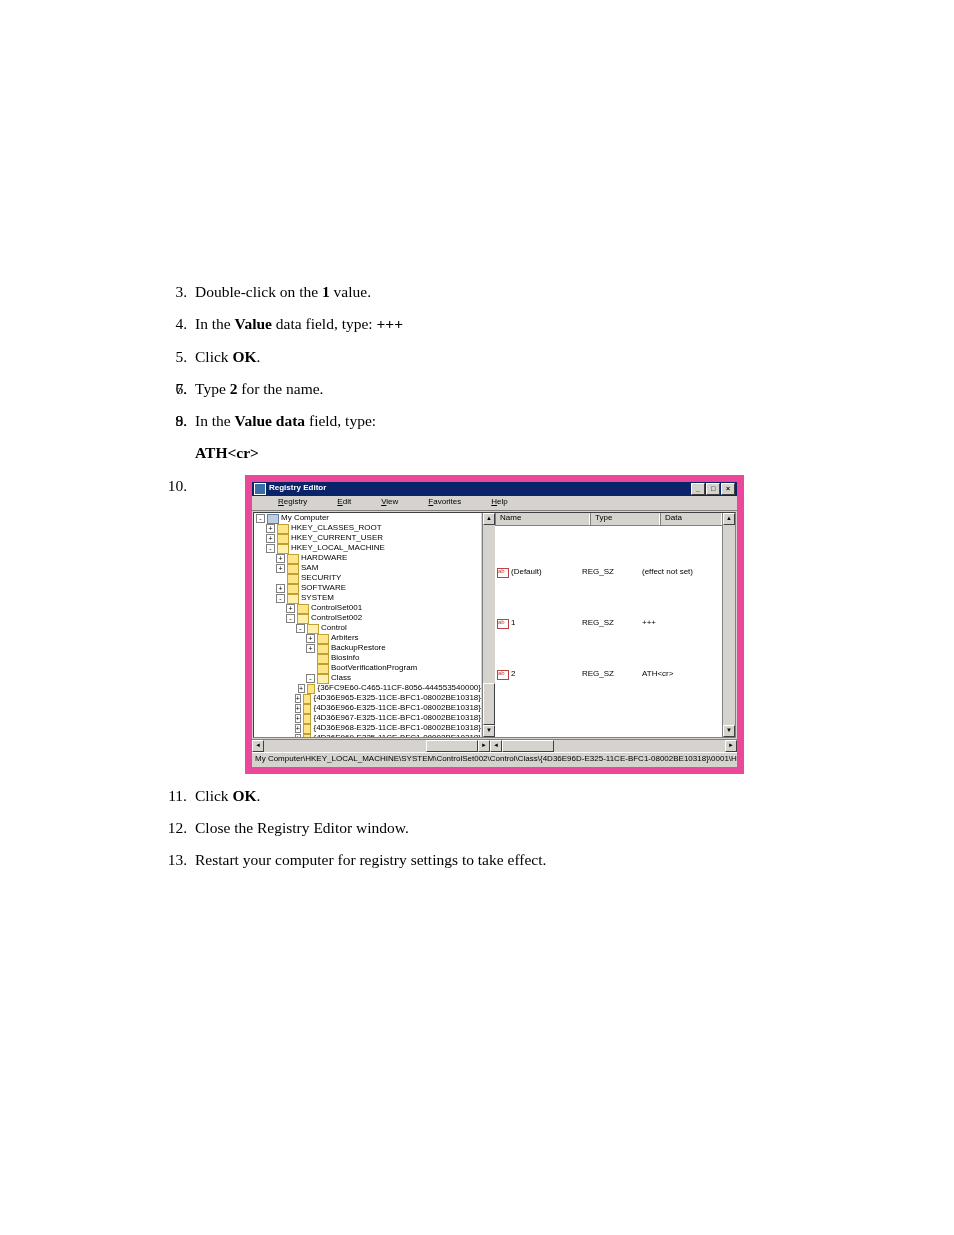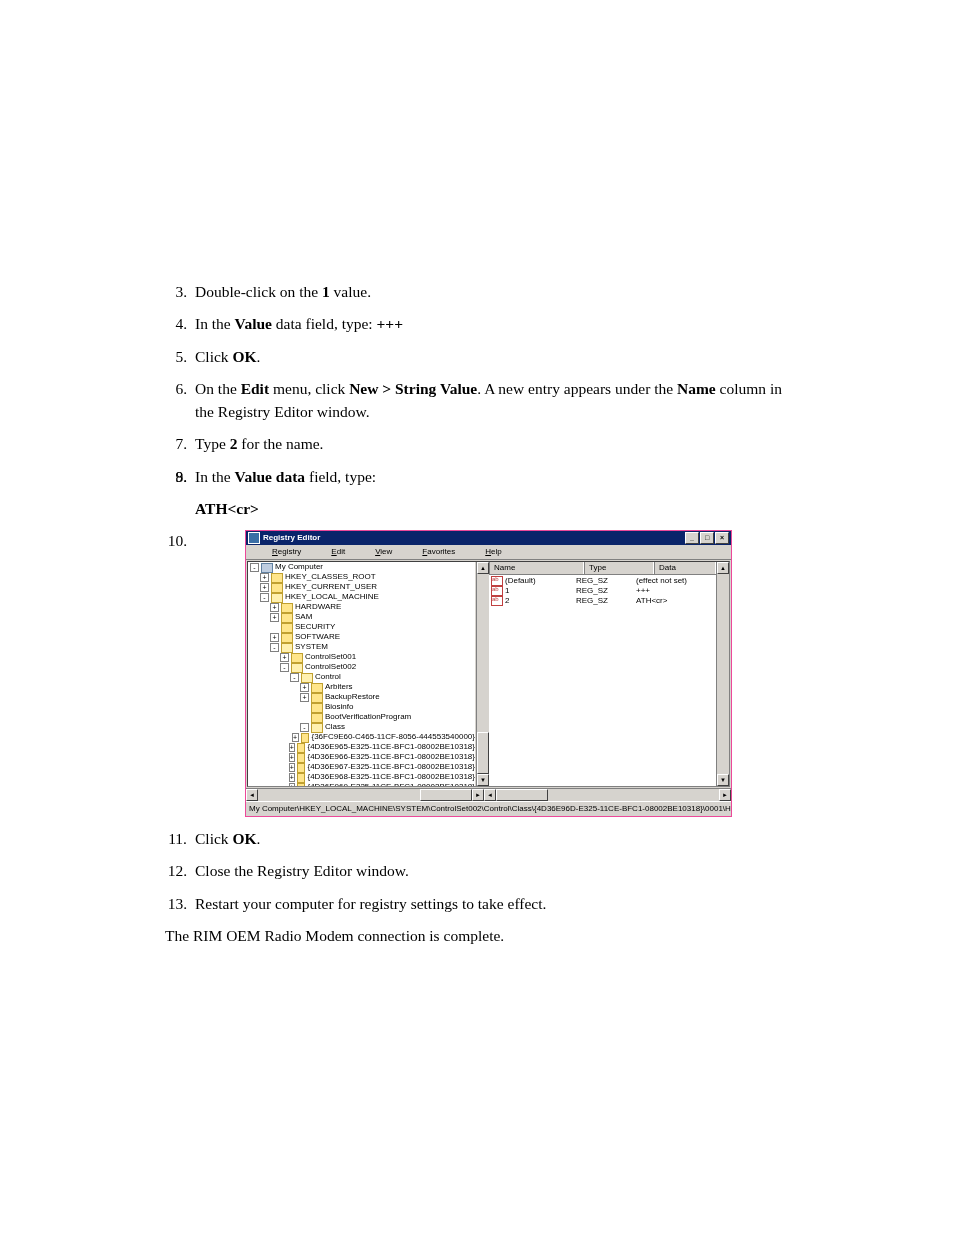--- a/index.html
+++ b/index.html
@@ -40,21 +40,21 @@
   }
   .post-text {
     margin-top: 9px;
   }
   b { font-weight: bold; }
 
   .regwin {
     width: 485px;
     height: 285px;
     margin: 10px 0 10px 50px;
-    border: 1px solid #ec4899;
+    border: 7px solid #ec4899;
     background: #d6d3ce;
     font-family: Tahoma, Arial, sans-serif;
     font-size: 8px;
     color: #000;
     display: flex;
     flex-direction: column;
     line-height: 1.1;
   }
   .titlebar {
     height: 14px;
@@ -146,21 +146,21 @@
   .list-header .col {
     border-right:1px solid #fff;
     border-left:1px solid #808080;
     padding:0 4px;
     display:flex;align-items:center;
   }
   .col-name{width:85px;}
   .col-type{width:60px;}
   .col-data{flex:1;}
   .list-body{padding:1px 2px;}
-  .list-row{display:flex;height:10px;align-items:center;}
+  .list-row{display:flex;height:10px;align-items:center;margin-top:41px;}
   .vicon{
     width:10px;height:8px;border:1px solid #c04040;
     display:inline-block;margin-right:2px;background:#fff;
     position:relative;
   }
   .vicon::after{content:"ab";position:absolute;left:0;top:-1px;font-size:6px;color:#c04040;}
   .scroll-v {
     width:12px;background:#d6d3ce;border-left:1px solid #808080;
     display:flex;flex-direction:column;
   }
@@ -188,21 +188,21 @@
   }
 </style>
 </head>
 <body>
 
 <div class="page">
   <ol class="steps" id="steps1">
       <li><span class="num">3.</span><span><span>Double-click on the </span><b>1</b><span> value.</span></span></li>
       <li><span class="num">4.</span><span><span>In the </span><b>Value</b><span> data field, type: </span><b>+++</b></span></li>
       <li><span class="num">5.</span><span><span>Click </span><b>OK</b><span>.</span></span></li>
-      <li><span class="num">6.</span><span><span>On the </span><b>Edit</b><span> menu, click </span><b>New &gt; String Value</b><span>. A new entry appears under the </span><b>Name</b><span> column in the Registry Editor window.</span></span></li>
+      <li><span class="num">6.</span></li>
       <li><span class="num">7.</span><span><span>Type </span><b>2</b><span> for the name.</span></span></li>
       <li><span class="num">8.</span></li>
       <li><span class="num">9.</span><span><span>In the </span><b>Value data</b><span> field, type:</span></span></li>
     </ol>
   <div class="indent-block"><b>ATH&lt;cr&gt;</b></div>
   <ol class="steps" id="step10">
       <li><span class="num">10.</span></li>
     </ol>
 
   <div class="indent-block">
@@ -424,14 +424,13 @@
       </div>
       <div class="statusbar">My Computer\HKEY_LOCAL_MACHINE\SYSTEM\ControlSet002\Control\Class\{4D36E96D-E325-11CE-BFC1-08002BE10318}\0001\Hangup</div>
     </div>
   </div>
 
   <ol class="steps" id="steps2">
       <li><span class="num">11.</span><span><span>Click </span><b>OK</b><span>.</span></span></li>
       <li><span class="num">12.</span><span><span>Close the Registry Editor window.</span></span></li>
       <li><span class="num">13.</span><span><span>Restart your computer for registry settings to take effect.</span></span></li>
     </ol>
-  <div class="post-text">The RIM OEM Radio Modem connection is complete.</div>
 </div>
 
 </body></html>

